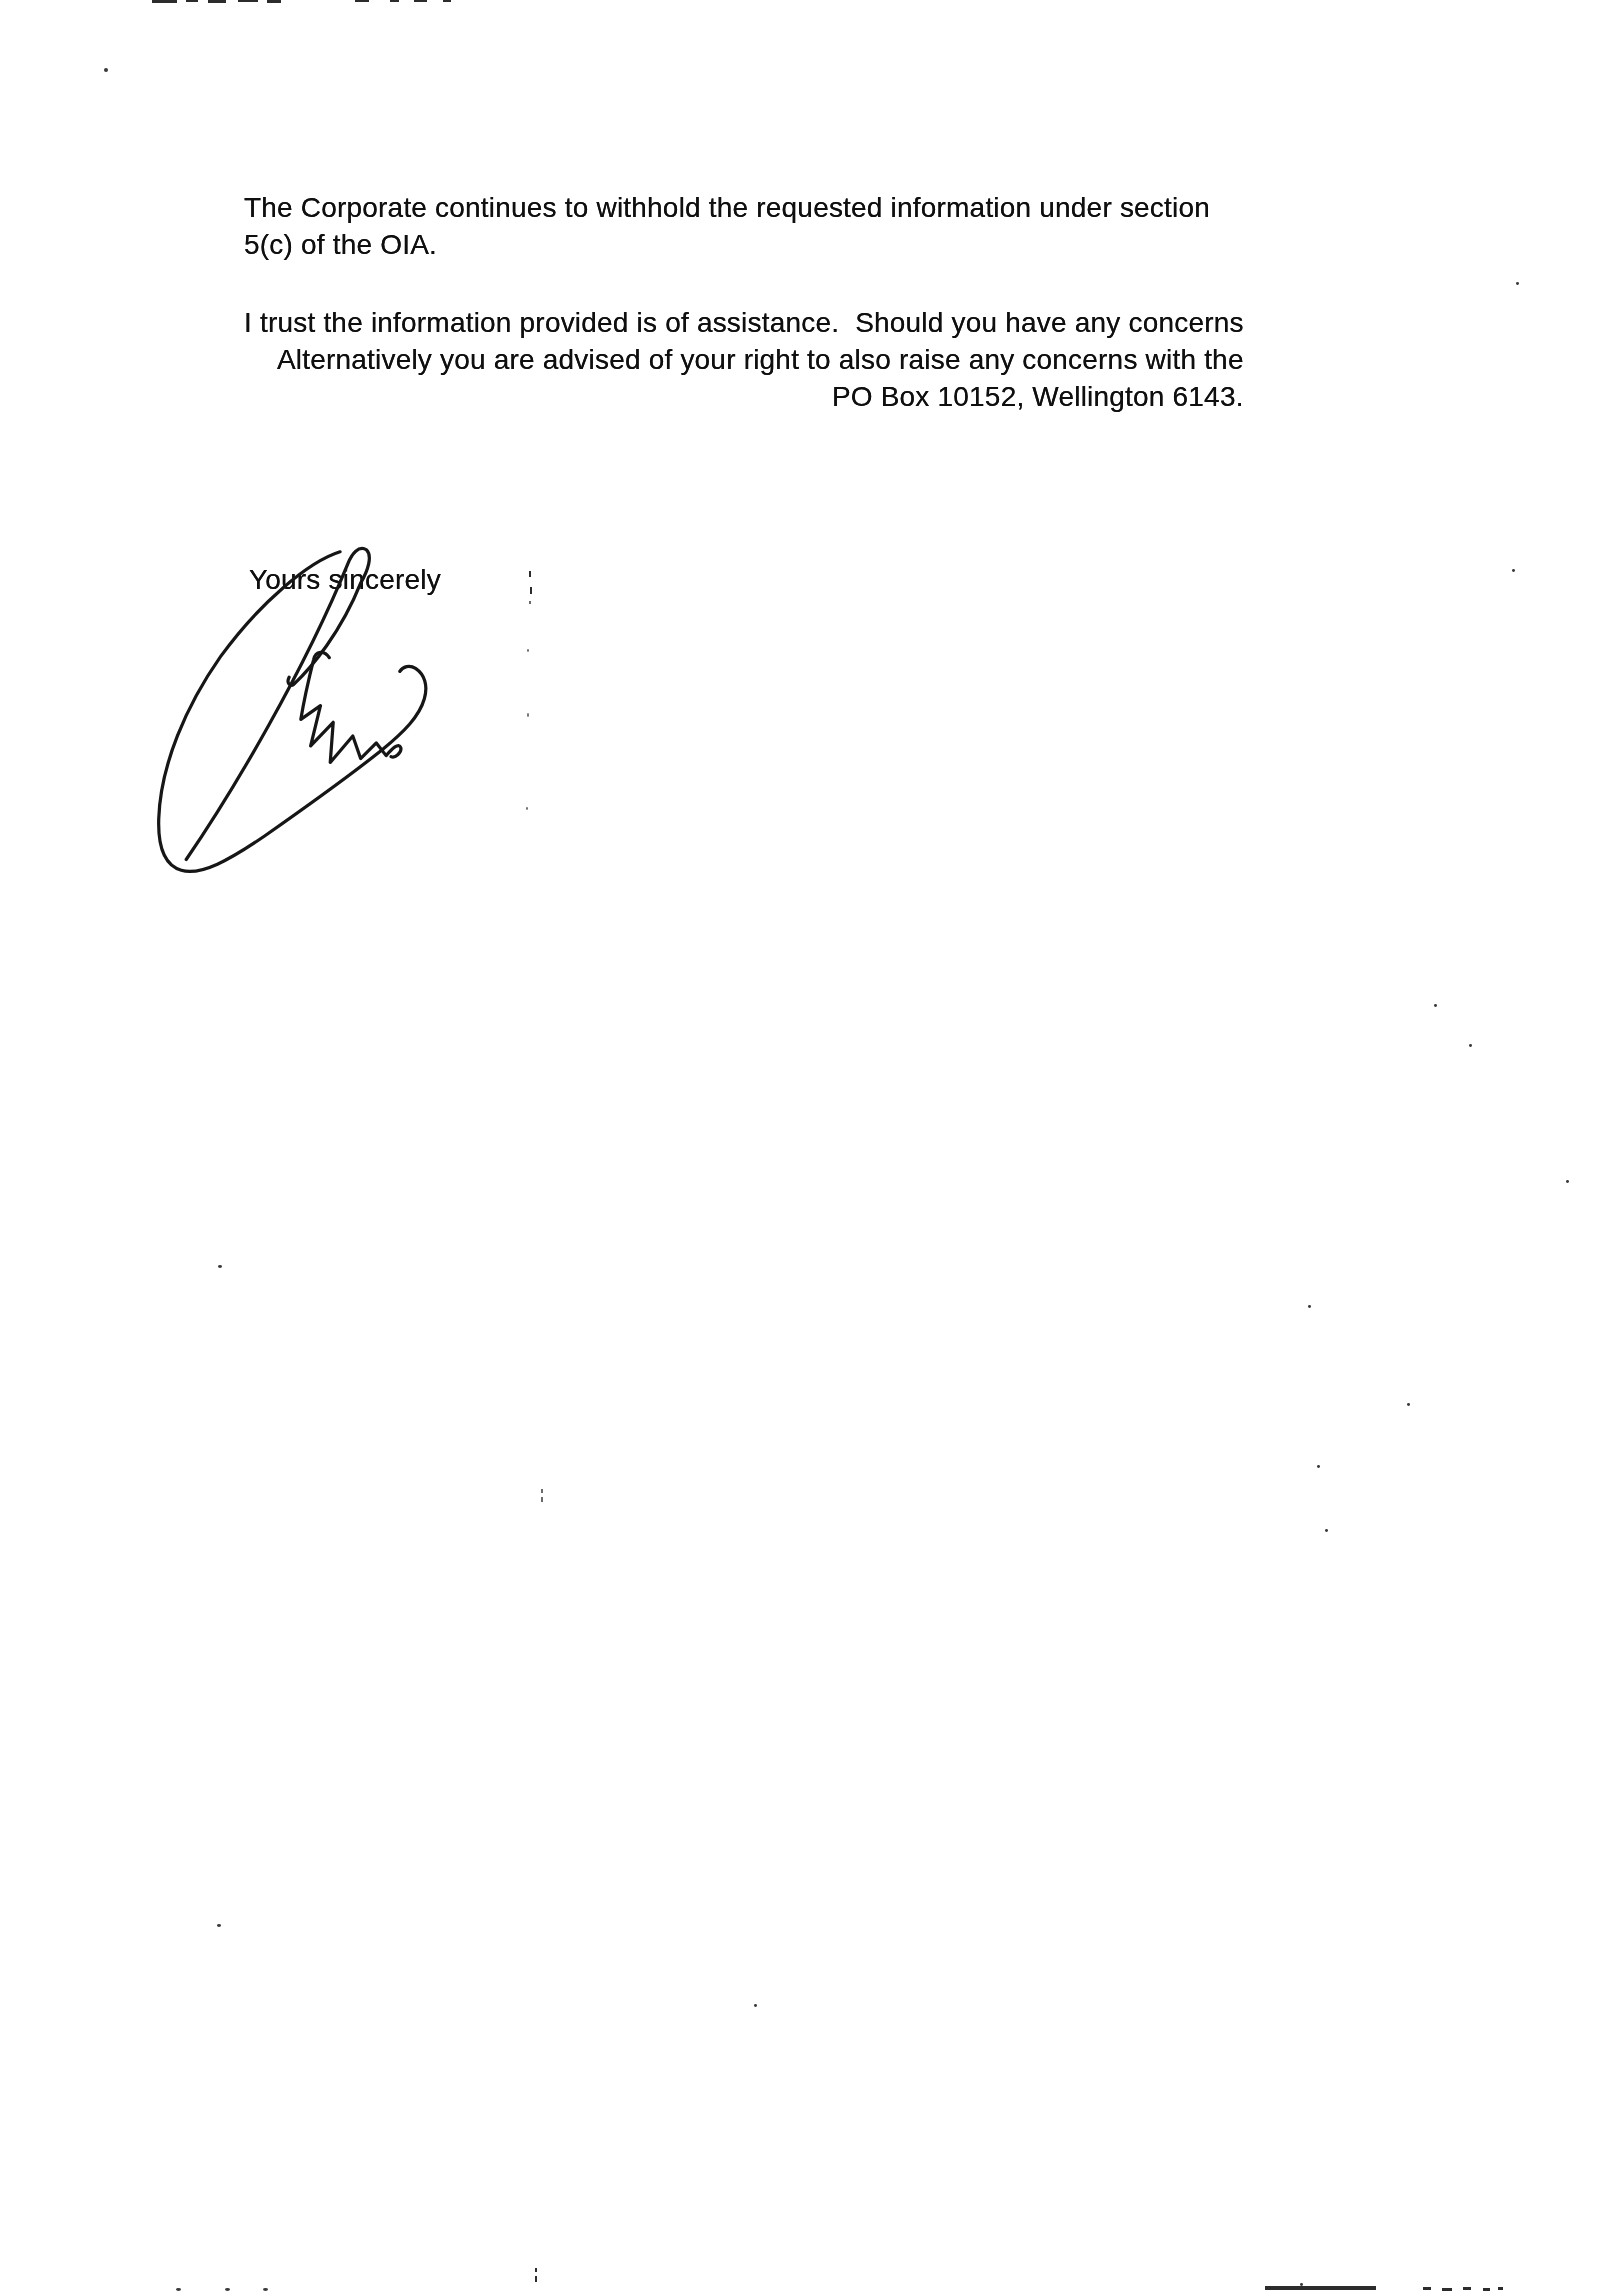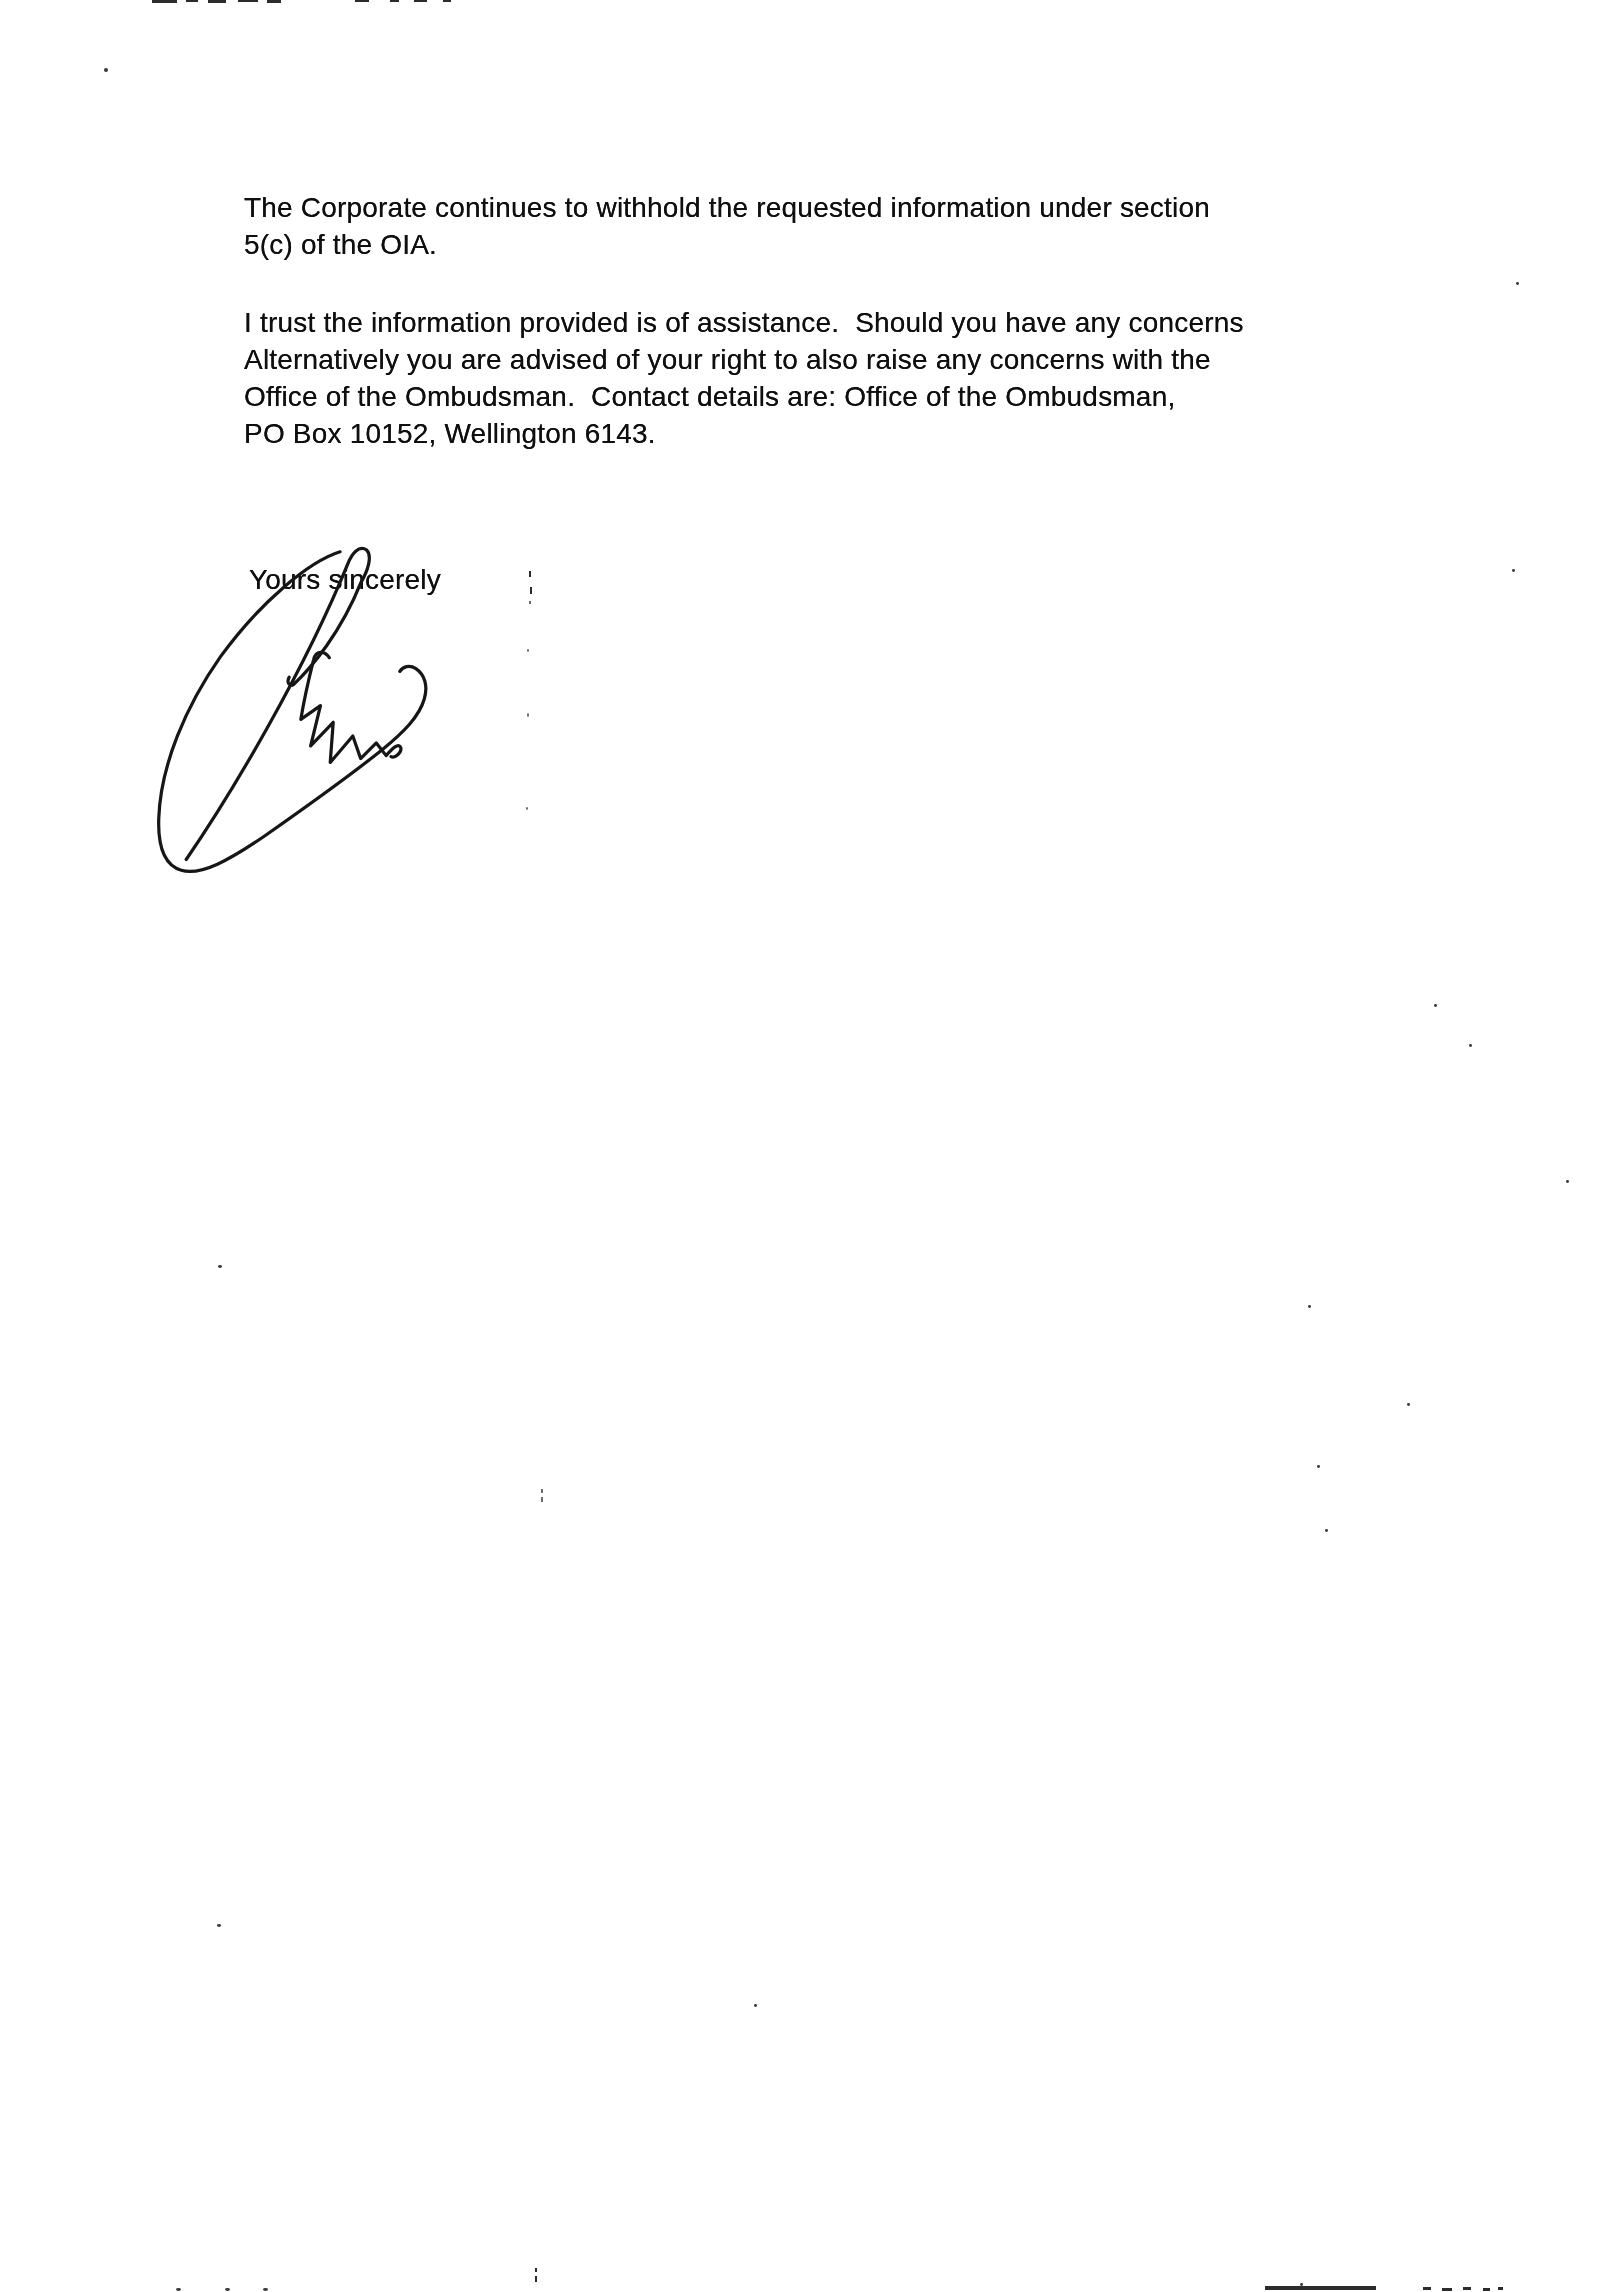--- a/index.html
+++ b/index.html
@@ -36,24 +36,23 @@
 </head>
 <body>
 
 <div class="page">
 
   <div class="textblock" style="left:244px; top:189px;">
     <div class="line">The Corporate continues to withhold the requested information under section</div>
     <div class="line">5(c) of the OIA.</div>
   </div>
 
-  <div class="textblock" style="left:244px; top:304px;">
+  <div class="textblock" style="left:244px; top:304px;text-align:right;">
     <div class="line">I trust the information provided is of assistance.  Should you have any concerns</div>
     <div class="line">Alternatively you are advised of your right to also raise any concerns with the</div>
-    <div class="line">Office of the Ombudsman.  Contact details are: Office of the Ombudsman,</div>
     <div class="line">PO Box 10152, Wellington 6143.</div>
   </div>
 
   <div class="textblock" style="left:249px; top:561px;">
     <div class="line">Yours sincerely</div>
   </div>
 
   <svg class="sig-svg" width="294" height="358" viewBox="0 0 300 365" aria-hidden="true">
 
     <path d="M 197,18

